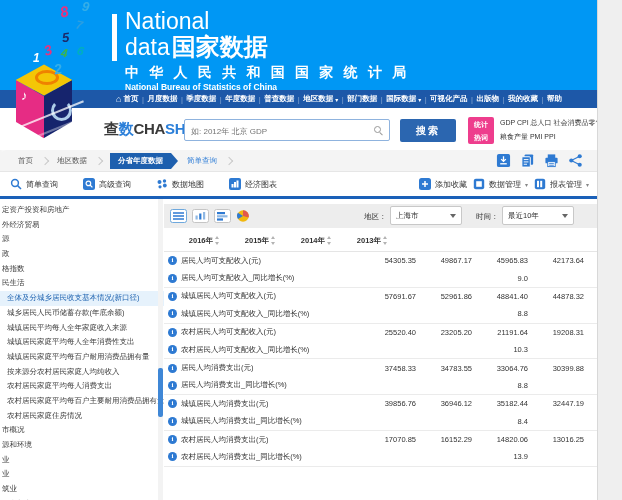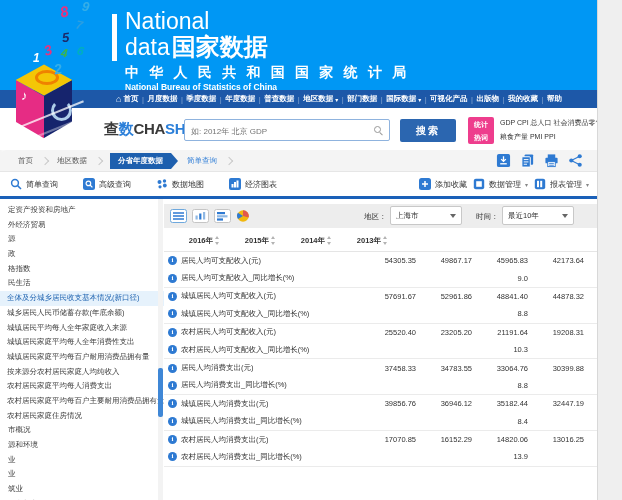--- a/index.html
+++ b/index.html
@@ -79,21 +79,21 @@
   .tool{display:inline-flex;align-items:center;gap:4px;cursor:pointer;white-space:nowrap;}
   .tool-ico{width:12px;height:12px;display:inline-block;}
   .tool-ico svg{width:12px;height:12px;display:block;}
   .tool-caret{font-size:6px;color:#888;}
   .divider{position:absolute;left:0;top:196px;width:597px;height:3px;background:#1a60b8;}
 
   
   .sidebar{position:absolute;left:0;top:199px;width:164px;height:301px;background:#fff;overflow:hidden;}
   .side-list{padding-top:4px;}
   .side-item{height:14.7px;line-height:14.7px;font-size:7.5px;color:#404040;white-space:nowrap;overflow:hidden;cursor:pointer;}
-  .indent0{padding-left:8px;}
+  .indent0{padding-left:2px;}
   .indent1{padding-left:7px;}
   .side-item.sel{background:#e6f2fc;color:#1f63b0;}
   .side-track{position:absolute;left:158px;top:0;width:5px;height:301px;background:#f3f3f3;}
   .side-thumb{position:absolute;left:158px;top:169px;width:5px;height:49px;background:#3f87d6;border-radius:2px;cursor:pointer;}
 
   
   .content{position:absolute;left:164px;top:199px;width:433px;height:245px;background:#fff;}
   .controls{position:absolute;left:0;top:5px;width:433px;height:24px;background:#ededed;}
   .vicons{position:absolute;left:6px;top:5px;display:flex;gap:5px;align-items:center;}
   .vicon{display:inline-block;cursor:pointer;}

